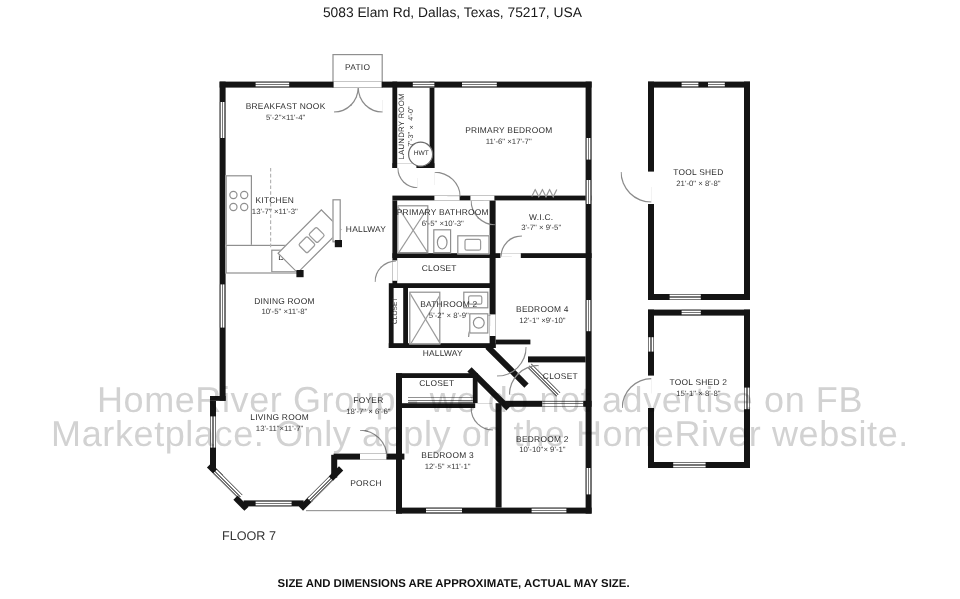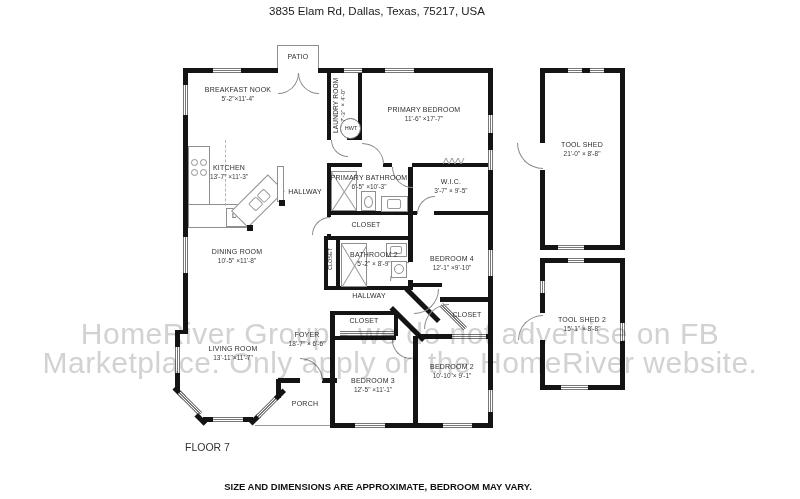--- a/index.html
+++ b/index.html
@@ -30,21 +30,21 @@
   .disc{position:absolute;left:378px;top:481px;transform:translateX(-50%);font-size:9.5px;font-weight:bold;color:#111;white-space:nowrap;}
   .wm{position:absolute;width:100%;text-align:center;font-size:30px;color:#d2d2d2;white-space:nowrap;mix-blend-mode:multiply;letter-spacing:.5px;}
   .oval{position:absolute;border:1px solid #8f8f8f;border-radius:50%;background:#fff;box-sizing:border-box;}
   .inner{position:absolute;border:1px solid #9a9a9a;background:#fff;box-sizing:border-box;border-radius:2px;}
 </style>
 </head>
 <body>
 
 <div class="page">
 
-  <div class="title">3835 Elam Rd, Dallas, Texas, 75217, USA</div>
+  <div class="title">5083 Elam Rd, Dallas, Texas, 75217, USA</div>
 
   <div class="fx" style="left:277px;top:45px;width:42px;height:28px;"></div>
   <div class="lbl" style="left:298px;top:53px;">
       <div class="nm">PATIO</div>
     </div>
 
   <div class="wall" style="left:183px;top:68px;width:310px;height:5px;"></div>
   <div class="wall" style="left:183px;top:68px;width:5px;height:266px;"></div>
   <div class="wall" style="left:175px;top:330px;width:13px;height:4px;"></div>
   <div class="wall" style="left:175px;top:334px;width:5px;height:58px;"></div>
@@ -266,15 +266,15 @@
     </div>
   <div class="lbl" style="left:582px;top:316px;">
       <div class="nm">TOOL SHED 2</div>
       <div class="dm">15'-1" × 8'-8"</div>
     </div>
 
   <div class="wm" style="top:317px;">HomeRiver Group - we do not advertise on FB</div>
   <div class="wm" style="top:346px;">Marketplace. Only apply on the HomeRiver website.</div>
 
   <div class="floor">FLOOR 7</div>
-  <div class="disc">SIZE AND DIMENSIONS ARE APPROXIMATE, BEDROOM MAY VARY.</div>
+  <div class="disc">SIZE AND DIMENSIONS ARE APPROXIMATE, ACTUAL MAY SIZE.</div>
 
 </div>
 
 </body></html>

